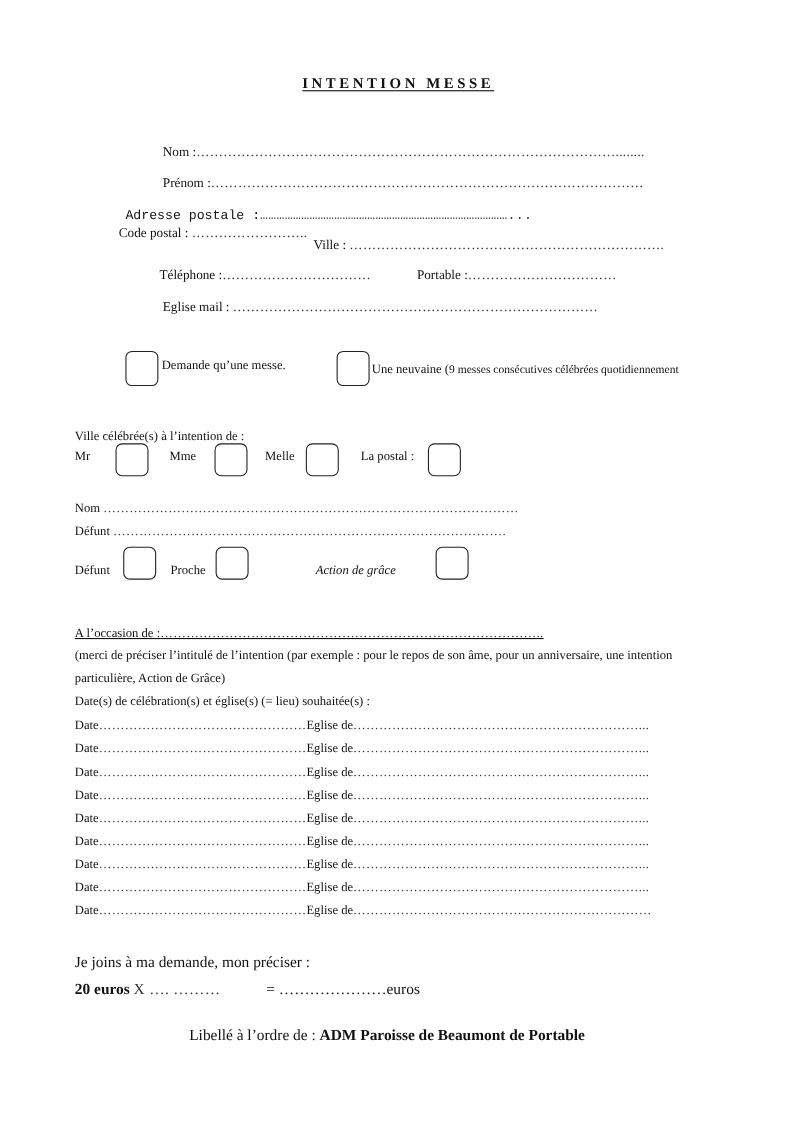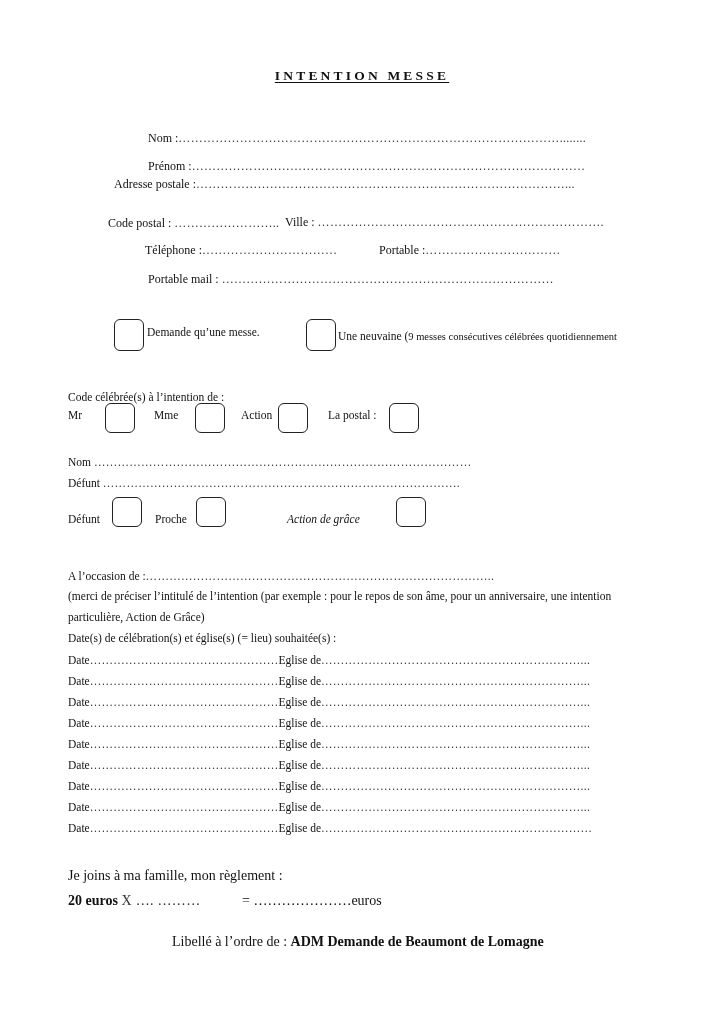--- a/index.html
+++ b/index.html
@@ -23,76 +23,76 @@
 <body>
 
 <div class="abs title"><span>INTENTION MESSE</span></div>
 
 <div class="abs t12" style="left:148px;top:131px;">
   <span>Nom :</span><span class="dots">…………………………………………………………………………………........</span>
 </div>
 <div class="abs t12" style="left:148px;top:159px;">
   <span>Prénom :</span><span class="dots">……………………………………………………………………………………</span>
 </div>
-<div class="abs t12" style="left:114px;top:177px;">
+<div class="abs t12" style="left:114px;top:189px;font-family:Liberation Mono, monospace;">
   <span>Adresse postale :</span><span class="dots">………………………………………………………………………………...</span>
 </div>
-<div class="abs t12" style="left:108px;top:216px;">
+<div class="abs t12" style="left:108px;top:204px;">
   <span>Code postal :</span>
   <span class="dots">……………………..</span>
 </div>
 <div class="abs t12" style="left:285px;top:215px;">
   <span>Ville :</span>
   <span class="dots">…………………………………………………………….</span>
 </div>
 <div class="abs t12" style="left:145px;top:243px;">
   <span>Téléphone :</span><span class="dots">……………………………</span>
 </div>
 <div class="abs t12" style="left:379px;top:243px;">
   <span>Portable :</span><span class="dots">……………………………</span>
 </div>
 <div class="abs t12" style="left:148px;top:272px;">
-  <span>Portable mail :</span>
+  <span>Eglise mail :</span>
   <span class="dots">………………………………………………………………………</span>
 </div>
 
 <div class="box b-lg" style="left:114px;top:319px;"></div>
 <div class="abs t11" style="left:147px;top:326px;">Demande qu’une messe.</div>
 <div class="box b-lg" style="left:306px;top:319px;"></div>
 <div class="abs" style="left:338px;top:326px;">
   <span class="t11">Une neuvaine (</span><span class="t10">9 messes consécutives célébrées quotidiennement</span>
 </div>
 
-<div class="abs t11" style="left:68px;top:391px;">Code célébrée(s) à l’intention de :</div>
+<div class="abs t11" style="left:68px;top:391px;">Ville célébrée(s) à l’intention de :</div>
 <div class="abs t11" style="left:68px;top:409px;">Mr</div>
 <div class="box b-md" style="left:105px;top:403px;"></div>
 <div class="abs t11" style="left:154px;top:409px;">Mme</div>
 <div class="box b-md" style="left:195px;top:403px;"></div>
-<div class="abs t11" style="left:241px;top:409px;">Action</div>
+<div class="abs t11" style="left:241px;top:409px;">Melle</div>
 <div class="box b-md" style="left:278px;top:403px;"></div>
 <div class="abs t11" style="left:328px;top:409px;">La postal :</div>
 <div class="box b-md" style="left:389px;top:403px;"></div>
 
 <div class="abs t11" style="left:68px;top:456px;">
   <span>Nom</span>
   <span class="dots">……………………………………………………………………………………</span>
 </div>
 <div class="abs t11" style="left:68px;top:477px;">
   <span>Défunt</span>
   <span class="dots">……………………………………………………………………………….</span>
 </div>
 
 <div class="abs t11" style="left:68px;top:513px;">Défunt</div>
 <div class="box b-md" style="left:112px;top:497px;"></div>
 <div class="abs t11" style="left:155px;top:513px;">Proche</div>
 <div class="box b-md" style="left:196px;top:497px;"></div>
 <div class="abs t11" style="left:287px;top:513px;font-style:italic;">Action de grâce</div>
 <div class="box b-md" style="left:396px;top:497px;"></div>
 
-<div class="abs t11" style="left:68px;top:570px;">
+<div class="abs t11" style="left:68px;top:570px;text-decoration:underline;">
   <span>A l’occasion de :</span><span class="dots">……………………………………………………………………………..</span>
 </div>
 <div class="abs t11" style="left:68px;top:590px;">(merci de préciser l’intitulé de l’intention (par exemple : pour le repos de son âme, pour un anniversaire, une intention</div>
 <div class="abs t11" style="left:68px;top:611px;">particulière, Action de Grâce)</div>
 <div class="abs t11" style="left:68px;top:632px;text-align:right;">Date(s) de célébration(s) et église(s) (= lieu) souhaitée(s) :</div>
 
 <div class="abs t11" style="left:68px;top:654px;">
   <span>Date</span><span class="dots">…………………………………………</span><span>Eglise de</span><span class="dots">…………………………………………………………...</span>
 </div>
 <div class="abs t11" style="left:68px;top:675px;">
@@ -113,23 +113,23 @@
 <div class="abs t11" style="left:68px;top:780px;">
   <span>Date</span><span class="dots">…………………………………………</span><span>Eglise de</span><span class="dots">…………………………………………………………...</span>
 </div>
 <div class="abs t11" style="left:68px;top:801px;">
   <span>Date</span><span class="dots">…………………………………………</span><span>Eglise de</span><span class="dots">…………………………………………………………...</span>
 </div>
 <div class="abs t11" style="left:68px;top:822px;">
   <span>Date</span><span class="dots">…………………………………………</span><span>Eglise de</span><span class="dots">……………………………………………………………</span>
 </div>
 
-<div class="abs pay" style="left:68px;top:868px;">Je joins à ma famille, mon règlement :</div>
+<div class="abs pay" style="left:68px;top:868px;">Je joins à ma demande, mon préciser :</div>
 <div class="abs pay" style="left:68px;top:893px;">
   <span class="bold">20  euros</span>
   <span class="dots">X …. ………</span>
 </div>
 <div class="abs pay" style="left:242px;top:893px;">= …………………euros</div>
 
 <div class="abs pay" style="left:172px;top:934px;">
   <span>Libellé à l’ordre de :</span>
-  <span class="bold">ADM Demande de Beaumont de Lomagne</span>
+  <span class="bold">ADM Paroisse de Beaumont de Portable</span>
 </div>
 
 </body></html>

